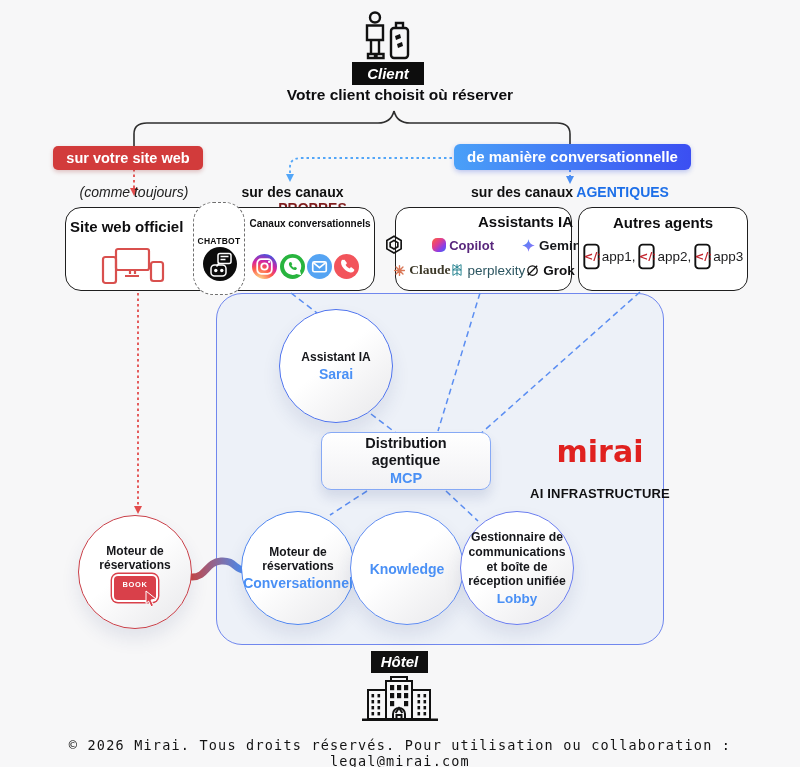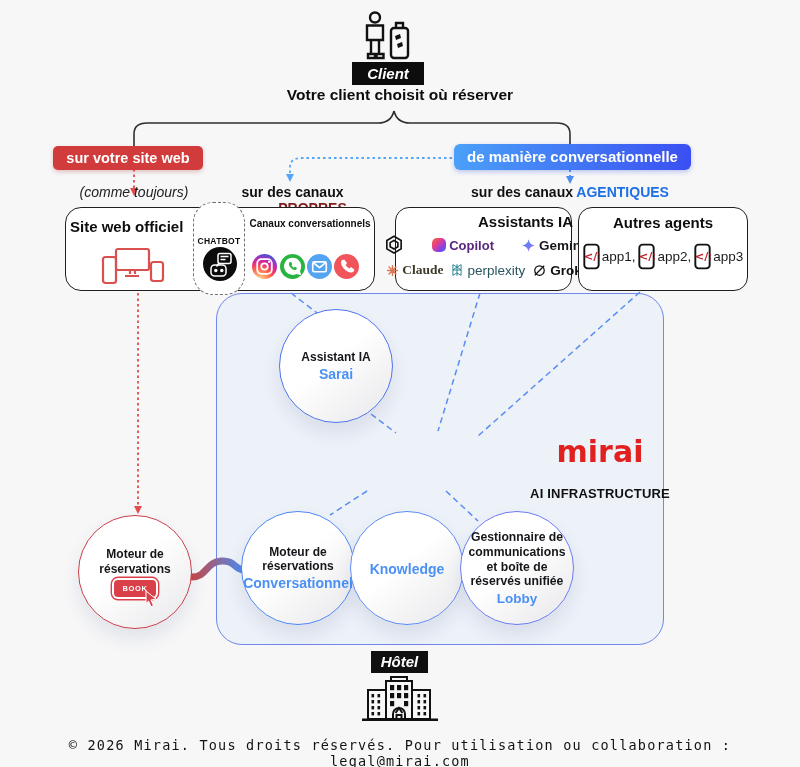--- a/index.html
+++ b/index.html
@@ -45,21 +45,21 @@
   #channels-title{left:247px;top:218px;width:126px;text-align:center;font-weight:800;font-size:10px;line-height:1.15;color:#0e0e10;}
   .chan{width:25px;height:25px;border-radius:50%;top:254px;}
   #chan-instagram{left:252px;background:radial-gradient(circle at 28% 110%,#fdf497 0%,#fd5949 42%,#d6249f 62%,#285AEB 92%);}
   #chan-whatsapp{left:280px;background:#28b43e;}
   #chan-email{left:307px;background:#55a4f3;}
   #chan-phone{left:334px;background:#f2545b;}
 
   #assistants-title{left:395px;top:213px;width:177px;text-align:center;font-weight:800;font-size:15px;color:#0e0e10;padding-left:42px;}
   .ai-row{display:flex;align-items:center;justify-content:center;}
   #ai-row1{left:399px;top:233px;width:170px;height:24px;gap:27px;align-items:center;}
-  #ai-row2{left:396px;top:259px;width:176px;height:22px;gap:7px;}
+  #ai-row2{left:396px;top:259px;width:176px;height:22px;gap:0;}
   .ai-item{display:flex;align-items:center;gap:3px;}
   .lbl-copilot{font-weight:700;font-size:13px;color:#58267c;}
   .lbl-gemini{font-weight:600;font-size:13.5px;color:#16181c;}
   .lbl-claude{font-family:"Liberation Serif",serif;font-weight:600;font-size:13.5px;color:#3d3929;}
   .lbl-perplexity{font-weight:500;font-size:13.5px;color:#2b5560;}
   .lbl-grok{font-weight:700;font-size:13.5px;color:#101012;}
 
   #agents-title{left:578px;top:214px;width:170px;text-align:center;font-weight:800;font-size:15px;color:#0e0e10;}
   #agents-row{left:582px;top:243px;width:162px;display:flex;align-items:center;justify-content:center;gap:3px;}
   .app-item{display:flex;align-items:center;gap:2px;}
@@ -84,21 +84,21 @@
     background:linear-gradient(180deg,#ffffff,#f1f1f4);border:1.4px solid #86a9f5;
     box-shadow:0 8px 12px rgba(60,80,140,.14);display:flex;flex-direction:column;
     align-items:center;justify-content:center;text-align:center;box-sizing:border-box;}
   #mcp-box .t{font-weight:700;font-size:14.5px;color:#15161a;line-height:1.2;}
   #mcp-box .p{font-weight:700;font-size:14.5px;color:#4a90f5;line-height:1.2;}
 
   #brand{left:515px;top:437px;width:170px;text-align:center;}
   #brand .name{font-family:"DejaVu Sans",sans-serif;font-weight:800;font-size:30px;line-height:1;color:#e0211f;}
   #brand .sub{font-weight:700;font-size:13px;color:#101012;letter-spacing:.2px;margin-top:19px;}
 
-  #book-btn{width:42px;height:17px;background:#d9404a;border-radius:4px;margin-top:4px;
+  #book-btn{width:42px;height:24px;background:#d9404a;border-radius:4px;margin-top:4px;
     color:#fff;font-weight:800;font-size:7.5px;letter-spacing:.6px;line-height:17px;text-align:center;
     box-shadow:0 0 0 2px #fff,0 0 0 3.4px #d9404a;position:relative;}
   #book-cursor{position:absolute;right:-6px;top:9px;}
 
   
   #hotel-label{left:371px;top:651px;width:57px;height:22px;background:#101010;color:#fff;
     font-style:italic;font-weight:700;font-size:15px;line-height:22px;text-align:center;}
   #hotel-icon{left:357px;top:673px;}
   #footer{left:0;top:737px;width:800px;text-align:center;font-family:"DejaVu Sans Mono",monospace;
     font-size:13.5px;letter-spacing:1.2px;color:#131313;}
@@ -303,35 +303,40 @@
       </svg>
       <span class="app-label">app3</span>
     </span>
   </div>
 
   <div class="node fg" id="node-sarai">
     <div class="t">Assistant IA</div>
     <div class="p">Sarai</div>
   </div>
 
+  <div class="abs fg" id="mcp-box">
+    <div class="t">Distribution</div>
+    <div class="t">agentique</div>
+    <div class="p">MCP</div>
+  </div>
 
   <div class="abs fg" id="brand">
     <div class="name">mirai</div>
     <div class="sub">AI INFRASTRUCTURE</div>
   </div>
 
   <div class="node fg" id="node-m1">
     <div class="t">Moteur de réservations</div>
     <div class="p">Conversationnel</div>
   </div>
   <div class="node fg" id="node-m2">
     <div class="p">Knowledge</div>
   </div>
   <div class="node fg" id="node-m3">
-    <div class="t">Gestionnaire de communications et boîte de réservés unifiée</div>
+    <div class="t">Gestionnaire de communications et boîte de réception unifiée</div>
     <div class="p">Lobby</div>
   </div>
 
   <div class="node fg" id="node-booking">
     <div class="t">Moteur de réservations</div>
     <div id="book-btn">BOOK</div>
     <svg class="abs" id="book-cursor" width="14" height="18" viewBox="0 0 14 18" style="position:absolute;left:66px;top:74px;">
       <path d="M1,1 L11,9 L6,10 L8.5,15.5 L6,16.8 L3.6,11.2 L1,13.4 Z" fill="#d9404a" stroke="#fff" stroke-width="1"></path>
     </svg>
   </div>

